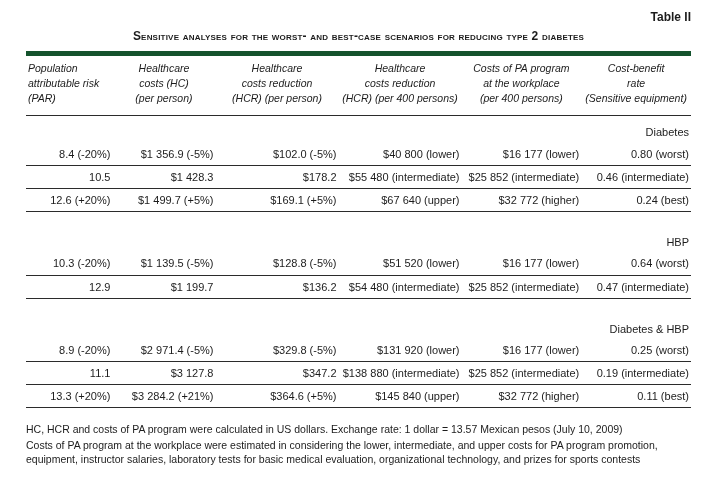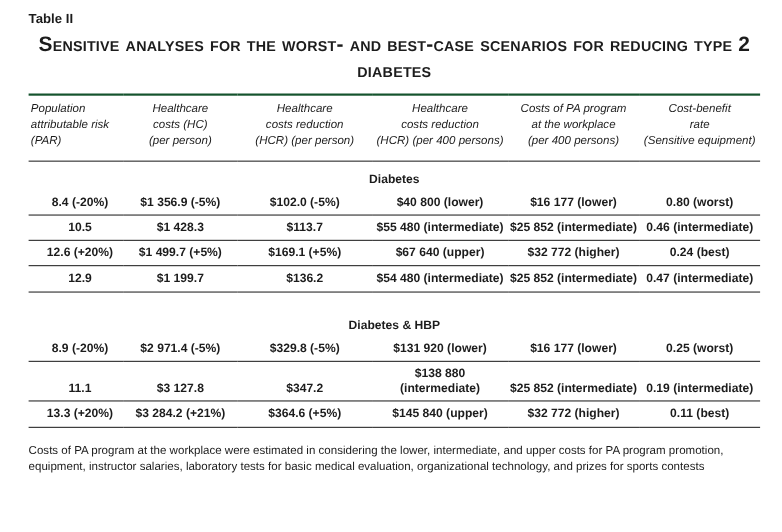--- a/index.html
+++ b/index.html
@@ -14,62 +14,61 @@
     -webkit-font-smoothing: antialiased;
   }
   .page {
     width: 711px;
     min-height: 484px;
     box-sizing: border-box;
     padding: 8px 20px 8px 26px;
     background: #fff;
   }
   .table-label {
-    text-align: left;
+    text-align: right;
     font-weight: bold;
     font-size: 12px;
     margin: 2px 0 5px 0;
   }
   .table-title {
     text-align: center;
     font-weight: bold;
     font-variant: small-caps;
-    font-size: 19px;
+    font-size: 12px;
     line-height: 1.28;
     letter-spacing: 0.2px;
     margin-bottom: 7px;
   }
   table.main {
     width: 100%;
     border-collapse: collapse;
     table-layout: fixed;
   }
   table.main th {
     font-style: italic;
     font-weight: normal;
     font-size: 10.5px;
     line-height: 1.4;
     text-align: center;
     vertical-align: top;
     white-space: pre-line;
     padding: 5px 2px 10px 2px;
-    border-top: 2px solid #14532d;
+    border-top: 5px solid #14532d;
     border-bottom: 1px solid #2b2b2b;
   }
   table.main th.first {
     text-align: left;
     padding-left: 2px;
   }
   table.main td {
     font-size: 11px;
     line-height: 1.2;
-    text-align: center;
+    text-align: right;
     vertical-align: bottom;
     padding: 5px 2px 4px 2px;
-    font-weight: bold;
   }
   tr.datarow td {
     border-bottom: 1px solid #2b2b2b;
   }
   tr.datarow td.first {
     padding-left: 9px;
     margin-top: 12px;
   }
   tr.secrow td {
     padding-top: 10px;
@@ -139,34 +138,45 @@
         <td class="first">8.4 (-20%)</td>
         <td>$1 356.9 (-5%)</td>
         <td>$102.0 (-5%)</td>
         <td>$40 800 (lower)</td>
         <td>$16 177 (lower)</td>
         <td>0.80 (worst)</td>
       </tr>
       <tr class="datarow">
         <td class="first">10.5</td>
         <td>$1 428.3</td>
-        <td>$113.7</td>
+        <td>$178.2</td>
         <td>$55 480 (intermediate)</td>
         <td>$25 852 (intermediate)</td>
         <td>0.46 (intermediate)</td>
       </tr>
       <tr class="datarow">
         <td class="first">12.6 (+20%)</td>
         <td>$1 499.7 (+5%)</td>
         <td>$169.1 (+5%)</td>
         <td>$67 640 (upper)</td>
         <td>$32 772 (higher)</td>
         <td>0.24 (best)</td>
       </tr>
 
+      <tr class="secrow gap">
+        <td colspan="6">HBP</td>
+      </tr>
+      <tr class="datarow">
+        <td class="first">10.3 (-20%)</td>
+        <td>$1 139.5 (-5%)</td>
+        <td>$128.8 (-5%)</td>
+        <td>$51 520 (lower)</td>
+        <td>$16 177 (lower)</td>
+        <td>0.64 (worst)</td>
+      </tr>
       <tr class="datarow">
         <td class="first">12.9</td>
         <td>$1 199.7</td>
         <td>$136.2</td>
         <td>$54 480 (intermediate)</td>
         <td>$25 852 (intermediate)</td>
         <td>0.47 (intermediate)</td>
       </tr>
 
       <tr class="secrow gap">
@@ -194,17 +204,18 @@
         <td>$364.6 (+5%)</td>
         <td>$145 840 (upper)</td>
         <td>$32 772 (higher)</td>
         <td>0.11 (best)</td>
       </tr>
 
     </tbody>
   </table>
 
   <div class="footnotes">
+    <p>HC, HCR and costs of PA program were calculated in US dollars. Exchange rate: 1 dollar = 13.57 Mexican pesos (July 10, 2009)</p>
     <p>Costs of PA program at the workplace were estimated in considering the lower, intermediate, and upper costs for PA program promotion, equipment, instructor salaries, laboratory tests for basic medical evaluation, organizational technology, and prizes for sports contests</p>
 
   </div>
 
 </div>
 
 </body></html>

